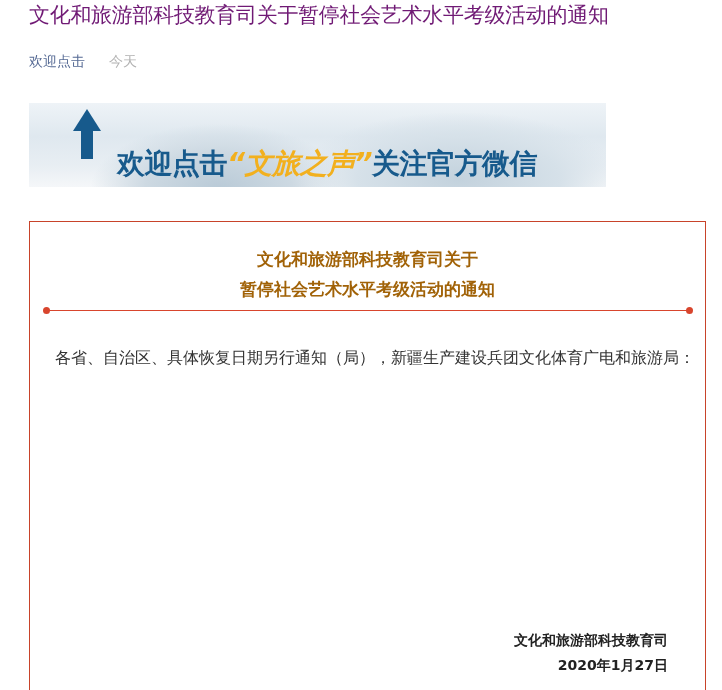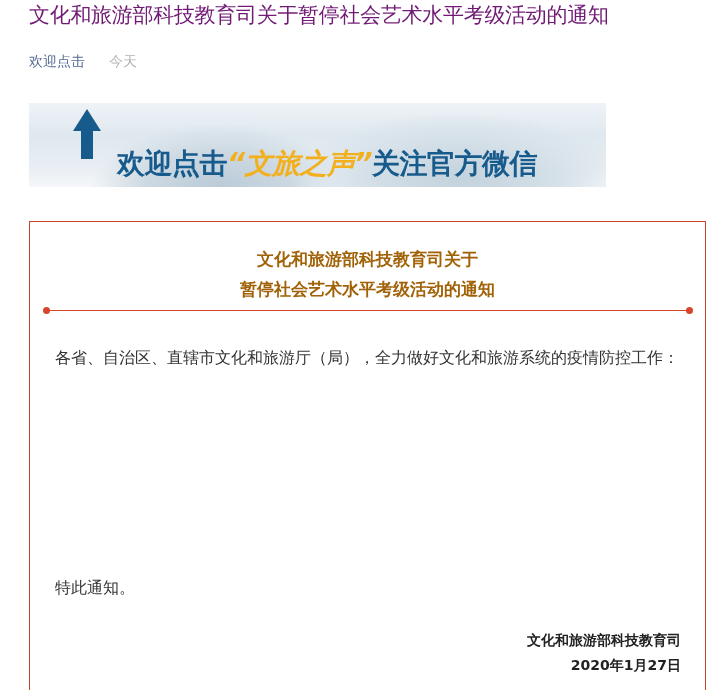--- a/index.html
+++ b/index.html
@@ -27,21 +27,21 @@
          border:1.5px solid #c8432a; border-bottom:none; box-sizing:border-box; }
   .box-title { position:absolute; left:0; right:0; top:22px; text-align:center; font-size:17px; line-height:30px;
                font-weight:bold; color:#a16207; }
   .divider { position:absolute; left:16px; right:15px; top:88px; height:1px; background:#d8452d; }
   .divider .dot { position:absolute; top:-3px; width:7px; height:7px; border-radius:50%; background:#d8452d; }
   .divider .dot.l { left:-3px; } .divider .dot.r { right:-3px; }
   .body-text { position:absolute; left:25px; width:640px; font-size:16px; line-height:29px; color:#333; }
   .p1 { top:121px; }
   .p2 { top:200px; }
   .p3 { top:351px; }
-  .sign { position:absolute; right:24px; text-align:right; font-size:14px; font-weight:bold; color:#222; line-height:20px; }
+  .sign { position:absolute; right:37px; text-align:right; font-size:14px; font-weight:bold; color:#222; line-height:20px; }
   .sign.org { top:408px; }
   .sign.date { top:433px; font-size:14px;margin-left:28px; }
 </style>
 </head>
 <body>
 
 <div class="title">文化和旅游部科技教育司关于暂停社会艺术水平考级活动的通知</div>
 
 <div class="meta">
   <span class="account">欢迎点击</span><span class="time">今天</span>
@@ -59,17 +59,16 @@
 
 <div class="box">
   <div class="box-title">
     <div>文化和旅游部科技教育司关于</div>
     <div>暂停社会艺术水平考级活动的通知</div>
   </div>
   <div class="divider">
     <span class="dot l"></span>
     <span class="dot r"></span>
   </div>
-  <div class="body-text p1">各省、自治区、直辖市文化和旅游厅（局），全力做好文化和旅游系统的疫情防控工作：</div>
-  <div class="body-text p3">特此通知。</div>
+  <div class="body-text p1">各省、自治区、具体恢复日期另行通知（局），新疆生产建设兵团文化体育广电和旅游局：</div>
   <div class="sign org">文化和旅游部科技教育司</div>
   <div class="sign date">2020年1月27日</div>
 </div>
 
 </body></html>

